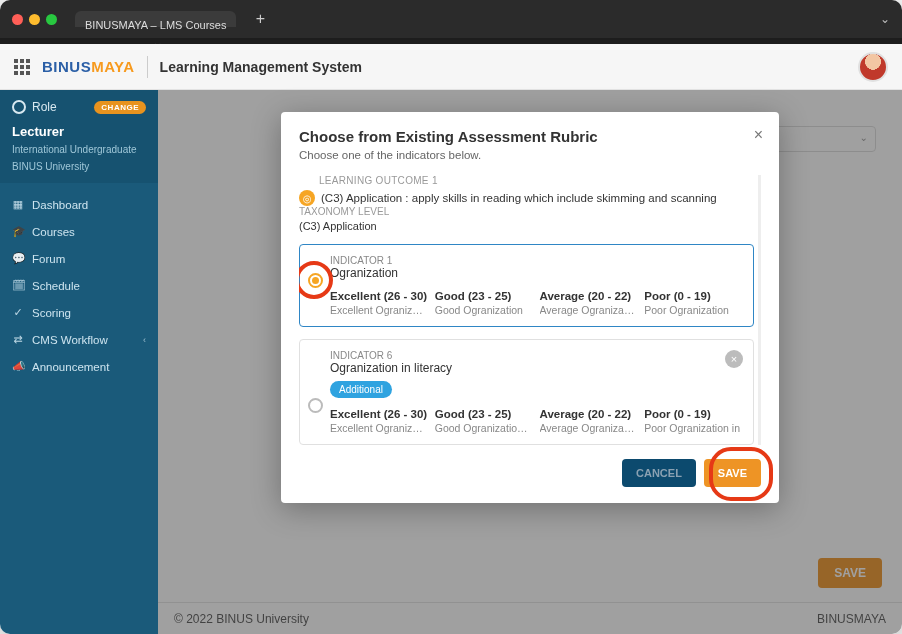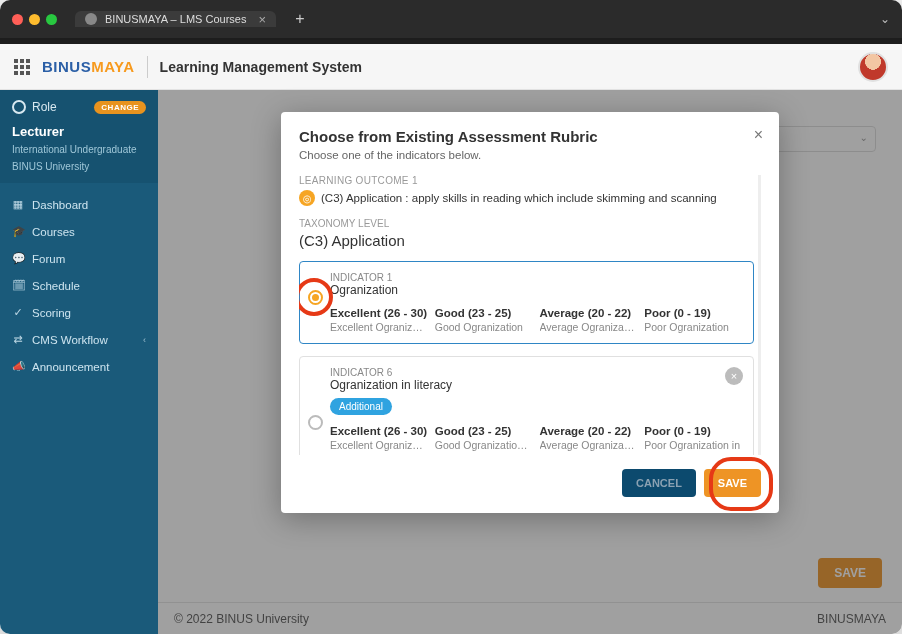--- a/index.html
+++ b/index.html
@@ -2,21 +2,21 @@
 <html><head>
 <meta charset="utf-8">
 <style>
   * { box-sizing: border-box; margin: 0; padding: 0; }
   body { font-family: -apple-system, BlinkMacSystemFont, "Segoe UI", Arial, sans-serif; background: #f5f5f5; }
   .browser-window { width: 902px; height: 634px; margin: 0 auto; background: #fff; border-radius: 10px; overflow: hidden; box-shadow: 0 8px 30px rgba(0,0,0,0.25); position: relative; }
   .chrome-top { background: #2b2b2b; height: 38px; display:flex; align-items:center; padding: 0 12px; gap:8px;}
   .traffic { display:flex; gap:6px; margin-right:10px;}
   .traffic span { width:11px; height:11px; border-radius:50%; display:block;}
   .tl-red{background:#ff5f57;} .tl-yellow{background:#febc2e;} .tl-green{background:#28c840;}
-  .tab { background:#3b3b3b; color:#ddd; font-size:11px; height:16px; display:flex; align-items:center; padding:0 10px; border-radius:6px 6px 0 0; gap:8px;}
+  .tab { background:#3b3b3b; color:#ddd; font-size:11px; height:16px; display:flex; align-items:center; padding:0 10px; border-radius:6px 6px 0 0; gap:8px;flex-direction:column;}
   .tab .favicon { width:12px; height:12px; border-radius:50%; background:#888; display:inline-block;}
   .tab .close-x { color:#aaa; font-size:13px; margin-left:4px; cursor:pointer;}
   .newtab { color:#ccc; font-size:16px; margin-left:6px; cursor:pointer; width:20px; text-align:center;}
   .chrome-chevron { margin-left:auto; color:#bbb; font-size:12px;}
   .urlbar-strip { background:#1d1d1d; height:6px;}
   .app { position:relative; height: calc(634px - 44px); }
   .topbar { height:46px; background:#f6f6f6; border-bottom:1px solid #e3e3e3; display:flex; align-items:center; padding:0 14px; gap:12px;}
   .apps-icon { display:grid; grid-template-columns:repeat(3,4px); grid-template-rows:repeat(3,4px); gap:2px;}
   .apps-icon span{background:#555; width:4px; height:4px;}
   .logo { font-weight:800; letter-spacing:0.5px; font-size:15px;}
@@ -39,25 +39,25 @@
   .nav-item .chev{margin-left:auto;font-size:9px;opacity:.7;}
   .main{flex:1;background:#fff;position:relative;}
   .page-save{position:absolute;right:20px;bottom:46px;background:#ee9425;color:#fff;border:none;padding:8px 16px;border-radius:4px;font-size:12px;font-weight:600;cursor:pointer;}
   .footer{position:absolute;left:0;right:0;bottom:0;height:32px;border-top:1px solid #e4e4e4;background:#fff;display:flex;align-items:center;justify-content:space-between;padding:0 16px;font-size:12px;color:#555;}
   .overlay{position:absolute;inset:0;background:rgba(44,44,44,0.45);display:flex;align-items:flex-start;justify-content:center;padding-top:22px}
   .modal{width:498px;background:#fff;border-radius:4px;box-shadow:0 6px 30px rgba(0,0,0,.3);padding:16px 18px 16px 18px;position:relative;}
   .modal-close{position:absolute;top:14px;right:16px;color:#777;font-size:16px;cursor:pointer;}
   .modal h2{font-size:15px;color:#333;font-weight:700;}
   .modal .sub{font-size:11.5px;color:#666;margin-top:4px;}
   .scroll{margin-top:14px;max-height:280px;overflow:hidden;border-right:3px solid #eee;padding-right:4px;}
-  .lo-label{font-size:10px;letter-spacing:.3px;color:#999;text-transform:uppercase;}
+  .lo-label{font-size:10px;letter-spacing:.3px;color:#999;text-transform:uppercase;margin-left:20px;}
   .lo-row{display:flex;align-items:center;gap:6px;margin-top:4px;font-size:11.5px;color:#333;}
   .lo-ico{width:16px;height:16px;border-radius:50%;background:#f6a523;display:flex;align-items:center;justify-content:center;color:#fff;font-size:10px;}
-  .tax-label{font-size:10px;color:#999;text-transform:uppercase;margin-top:12px;}
-  .tax-val{font-size:15px;color:#333;margin-top:3px;}
+  .tax-label{font-size:10px;color:#999;text-transform:uppercase;}
+  .tax-val{font-size:11px;color:#333;margin-top:3px;}
   .ind-card{border:1px solid #e0e0e0;border-radius:4px;margin-top:12px;padding:10px 12px 10px 30px;position:relative;}
   .ind-card.selected{border-color:#2f86c5;}
   .radio{position:absolute;left:8px;top:28px;width:15px;height:15px;border:2px solid #bbb;border-radius:50%;background:#fff;}
   .radio.checked{border-color:#f6a523;}
   .radio.checked::after{content:"";position:absolute;inset:2px;border-radius:50%;background:#f6a523;}
   .highlight-ring{position:absolute;width:38px;height:38px;border:4px solid #e63916;border-radius:50%;pointer-events:none;}
   .ind-label{font-size:10px;color:#888;text-transform:uppercase;}
   .ind-title{font-size:12px;color:#333;}
   .levels{display:flex;margin-top:10px;gap:8px;}
   .level{flex:1;min-width:0;}

